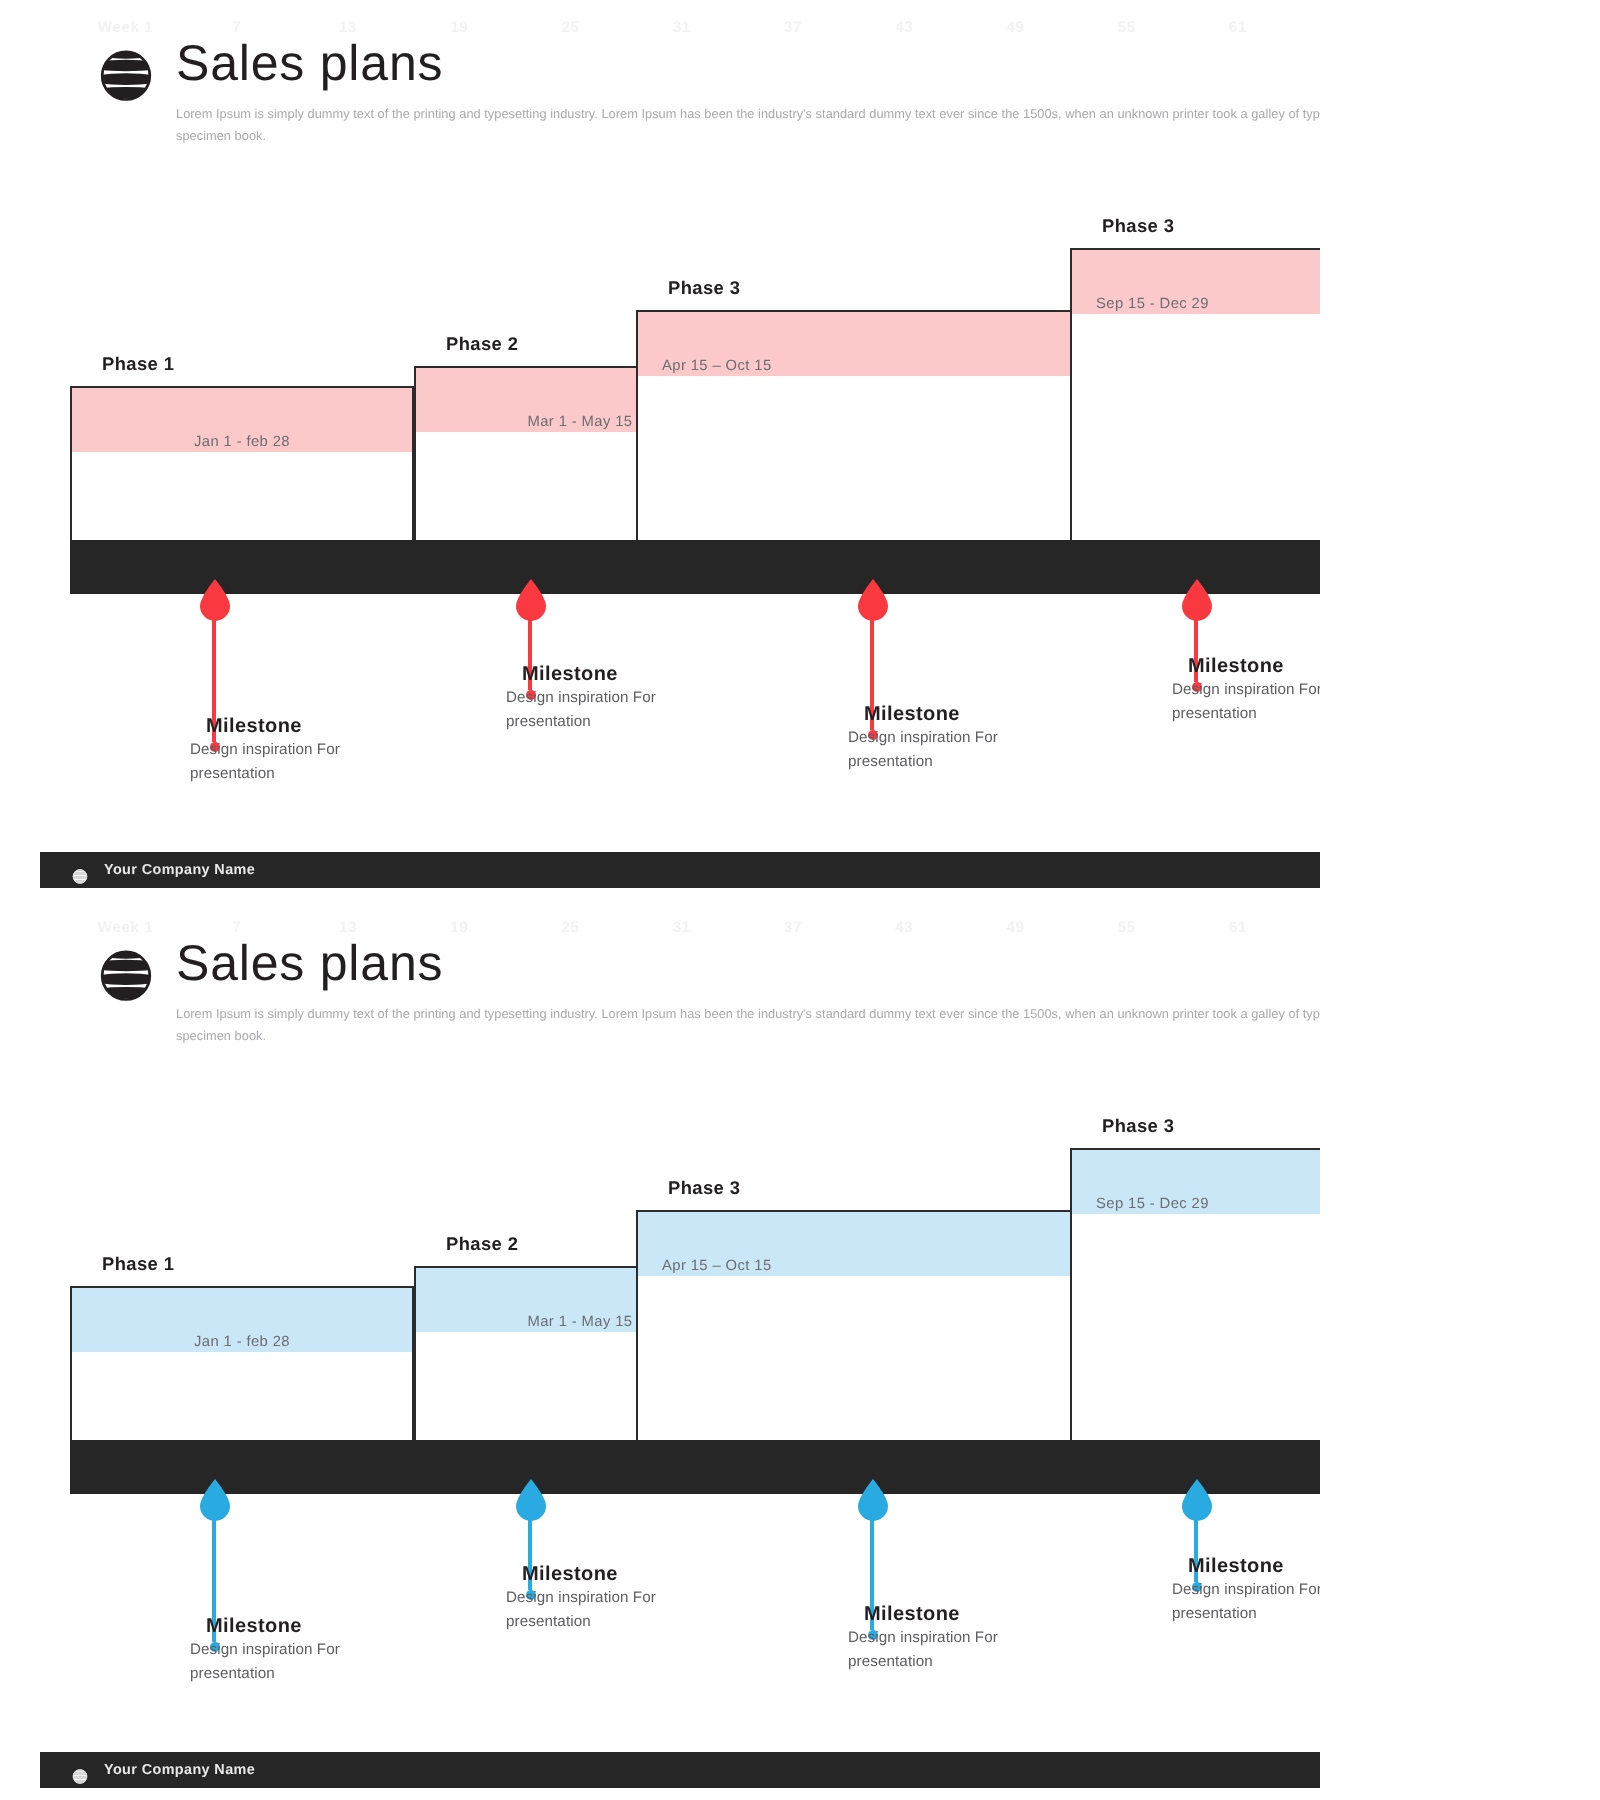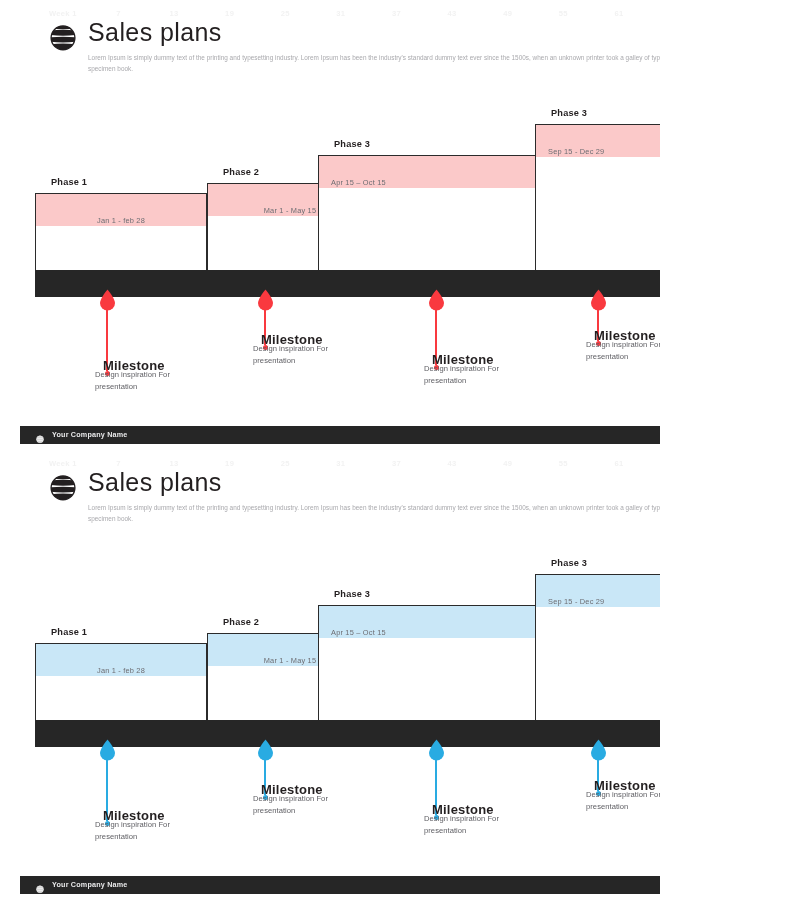--- a/index.html
+++ b/index.html
@@ -119,21 +119,21 @@
 
   .ms-dot {
     position: absolute;
     width: 5px;
     height: 5px;
     border-radius: 50%;
   }
 
   .ms-title {
     position: absolute;
-    font-size: 13px;
+    font-size: 10px;
     font-weight: bold;
     color: #231f20;
     letter-spacing: 0.2px;
     white-space: nowrap;
   }
 
   .ms-desc {
     position: absolute;
     width: 108px;
     font-size: 7.6px;

